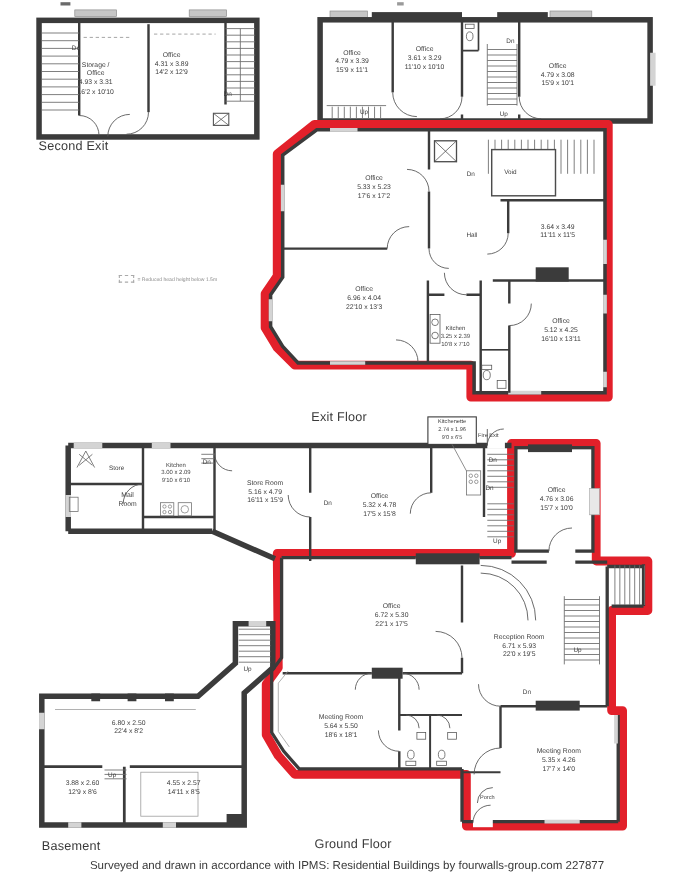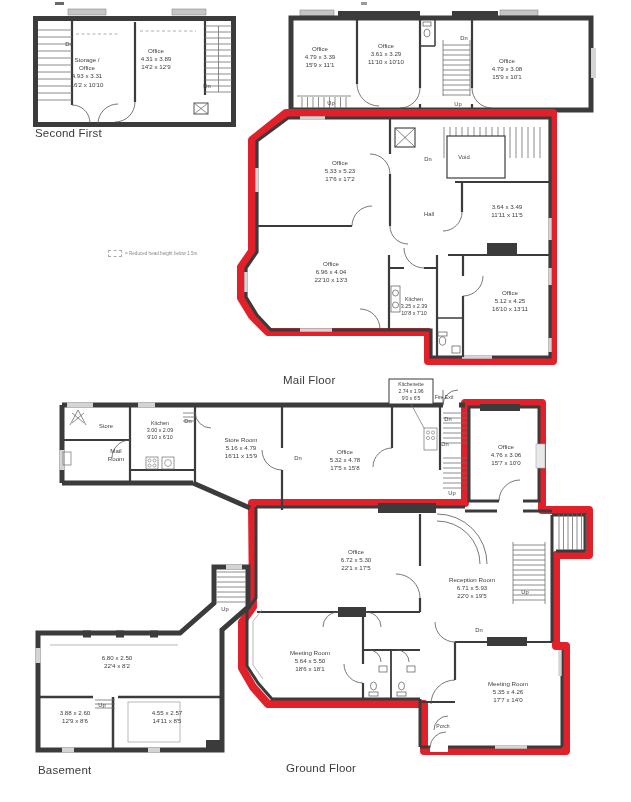--- a/index.html
+++ b/index.html
@@ -347,19 +347,20 @@
 <div class="lbl" style="left:75px;top:717px">
   <div>3.88 x 2.60</div>
   <div>12'9 x 8'6</div>
 </div>
 <div class="lbl" style="left:167px;top:717px">
   <div>4.55 x 2.57</div>
   <div>14'11 x 8'5</div>
 </div>
 <div class="marker" style="left:225px;top:609px">Up</div>
 
-<div class="floor-title" style="left:35px;top:127px">Second First</div>
-<div class="floor-title" style="left:283px;top:374px">Mail Floor</div>
+<div class="floor-title" style="left:35px;top:127px">Second Exit</div>
+<div class="floor-title" style="left:283px;top:374px">Exit Floor</div>
 <div class="floor-title" style="left:286px;top:762px">Ground Floor</div>
 <div class="floor-title" style="left:38px;top:764px">Basement</div>
 
+<div class="footer" style="top:781px">Surveyed and drawn in accordance with IPMS: Residential Buildings by fourwalls-group.com 227877</div>
 
 </div>
 
 </body></html>

